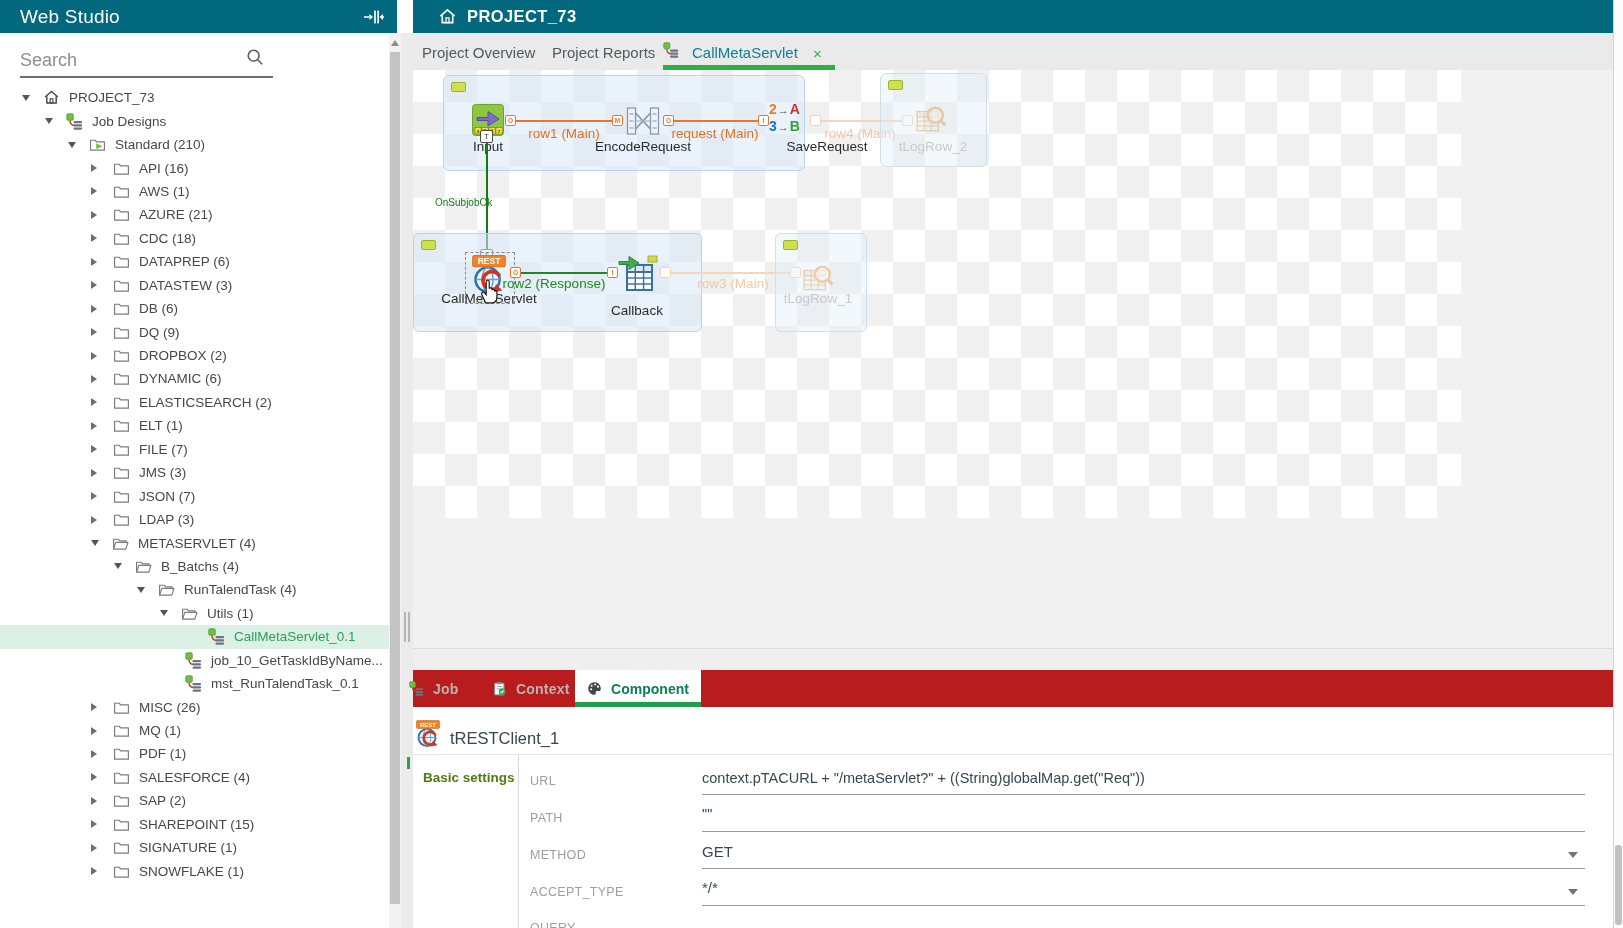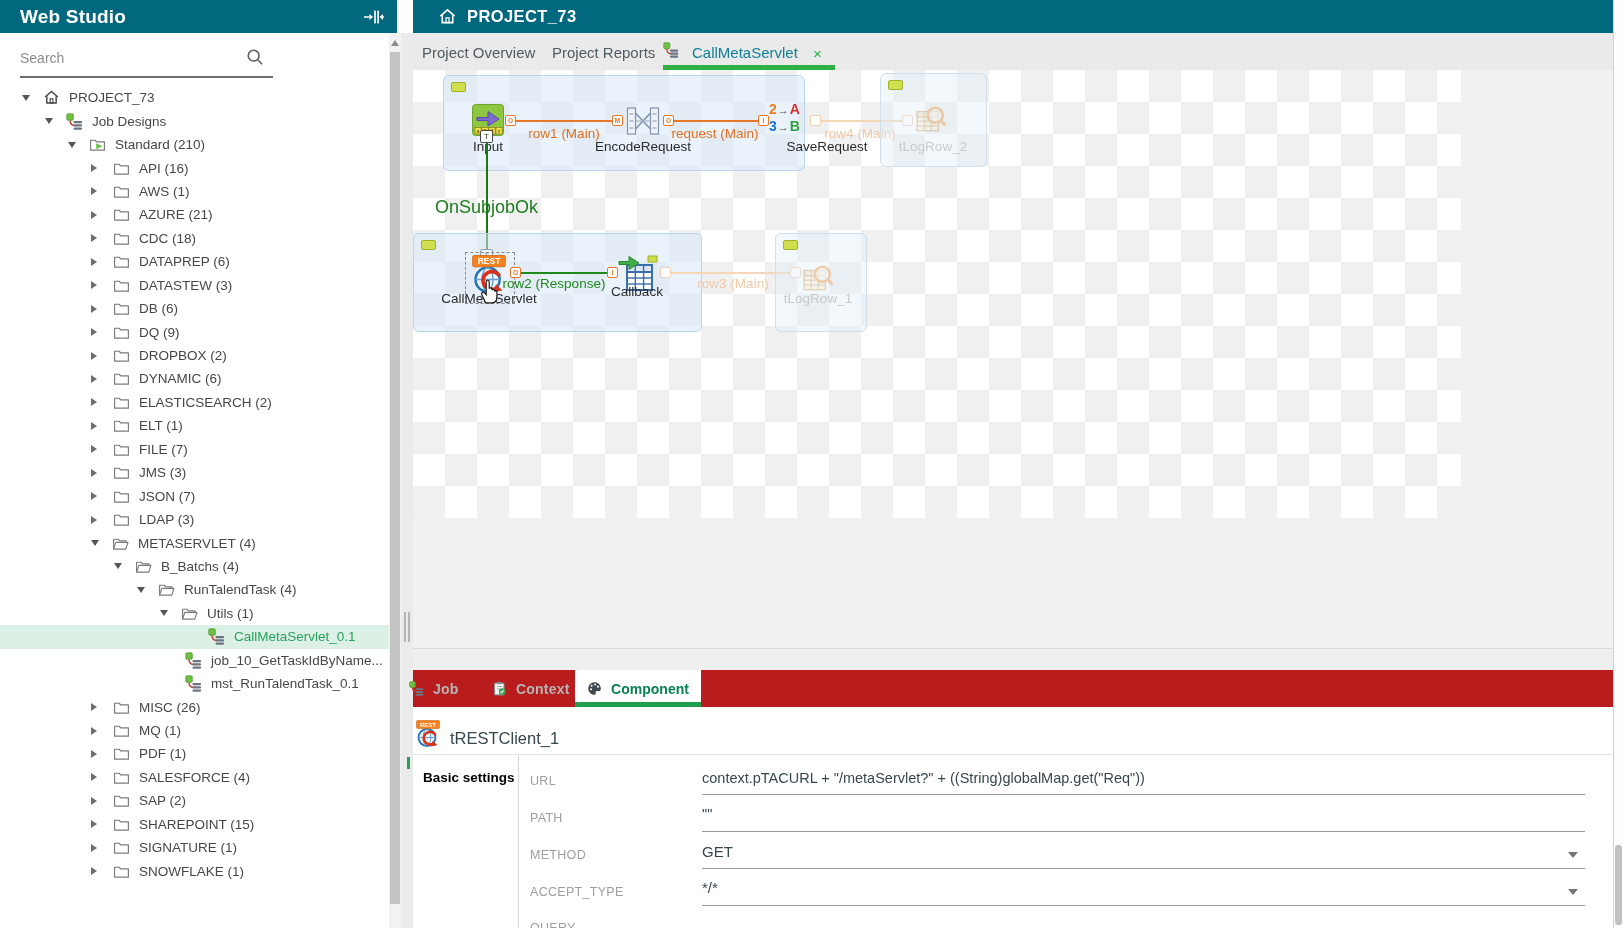--- a/index.html
+++ b/index.html
@@ -1,24 +1,24 @@
 <!DOCTYPE html>
 <html><head>
 <meta charset="utf-8">
 <style>
   html,body{margin:0;padding:0;width:1623px;height:928px;overflow:hidden;background:#fff;
     font-family:"Liberation Sans",sans-serif;-webkit-font-smoothing:antialiased;}
   .abs{position:absolute;}
   
   #sb-header{left:0;top:0;width:397px;height:33px;background:#02687e;color:#fff;display:flex;align-items:center;}
-  #sb-title{font-size:19px;font-weight:700;margin-left:20px;letter-spacing:.2px;}
+  #sb-title{font-size:19px;font-weight:400;margin-left:20px;letter-spacing:.2px;}
   #sb-collapse{position:absolute;right:12px;top:7px;cursor:pointer;}
   #search-row{left:0;top:40px;width:397px;height:40px;}
   #search-input{position:absolute;left:20px;top:8px;width:225px;border:none;outline:none;background:transparent;
-    font-size:14px;color:#333;font-family:"Liberation Sans",sans-serif;padding:2px 0;}
+    font-size:18px;color:#333;font-family:"Liberation Sans",sans-serif;padding:2px 0;}
   #search-input::placeholder{color:#8d8d8d;}
   #search-line{position:absolute;left:20px;top:36px;width:253px;height:2px;background:#6e6e6e;}
   #search-ic{position:absolute;left:246px;top:8px;}
   #tree{left:0;top:86px;width:389px;}
   .trow{display:flex;align-items:center;height:23.45px;font-size:13.5px;color:#474747;cursor:pointer;white-space:nowrap;}
   .trow.sel{background:#ddf0e5;color:#2aa05e;}
   .sp{display:inline-block;height:1px;flex:none;}
   .tri-down{width:0;height:0;border-left:4.5px solid transparent;border-right:4.5px solid transparent;
     border-top:6px solid #555;margin-right:13px;flex:none;}
   .tri-right{width:0;height:0;border-top:4.5px solid transparent;border-bottom:4.5px solid transparent;
@@ -53,41 +53,41 @@
   .port{position:absolute;width:11px;height:11px;background:#fff;border:1.5px solid #e8772a;border-radius:2px;
     font-size:6.5px;font-weight:bold;color:#e8772a;display:flex;align-items:center;justify-content:center;box-sizing:border-box;}
   .port.fadedp{border-color:#f2d2b2;color:#f2d2b2;}
   .tport{position:absolute;width:13px;height:13px;background:#fff;border:1px solid #4a4a4a;border-radius:2px;
     font-size:8px;color:#333;display:flex;align-items:center;justify-content:center;box-sizing:border-box;}
   .clabel{position:absolute;font-size:13.5px;color:#2b2b2b;white-space:nowrap;transform:translateX(-50%);}
   .clabel.orange{color:#e2701f;}
   .clabel.greent{color:#1e8a1e;}
   .clabel.fadedo{color:#f0c9a8;}
   .clabel.fadedg{color:#c9c9c9;}
-  #trig-label{position:absolute;font-size:18px;color:#1d7d1d;white-space:nowrap;}
+  #trig-label{position:absolute;font-size:10px;color:#1d7d1d;white-space:nowrap;}
   .cicon{position:absolute;cursor:pointer;}
   .fadedi{opacity:.45;}
   .save-icon{font-weight:bold;font-size:14px;line-height:16px;cursor:pointer;}
   .save-icon .ar{color:#444;font-size:11px;padding:0 1px;}
   .c-orange{color:#e87f1e}.c-red{color:#d32f2f}.c-blue{color:#1a6fd4}.c-green{color:#2e9e3e}
   .selbox{position:absolute;border:1px dashed #8a8a8a;}
   
   #gapstrip{left:413px;top:648px;width:1200px;height:22px;background:#efefef;border-top:1px solid #dadada;box-sizing:border-box;}
   #b-tabstrip{left:413px;top:670px;width:1200px;height:37px;background:#b91c1c;}
   .btab{position:absolute;top:0;height:37px;display:flex;align-items:center;font-size:14px;font-weight:700;
     color:#b5b5b5;cursor:pointer;letter-spacing:.2px;}
   .btab svg{margin-right:9px;}
   #btab-active{position:absolute;left:162px;top:0;width:126px;height:37px;background:#fff;display:flex;align-items:center;
     justify-content:center;font-size:14px;font-weight:700;color:#0a8152;cursor:pointer;}
   #btab-underline{position:absolute;left:162px;top:32px;width:126px;height:5px;background:#1f9e4d;}
   #panel{left:413px;top:707px;width:1200px;height:221px;background:#fff;}
   #comp-title{position:absolute;left:37px;top:22px;font-size:16.5px;color:#37474f;}
   #panel-rule{position:absolute;left:0;top:47px;width:1200px;height:1px;background:#e4e4e4;}
   #nav-tick{position:absolute;left:-6px;top:50px;width:3px;height:12px;background:#2e9e4f;}
-  #nav-basic{position:absolute;left:10px;top:63px;font-size:13.5px;font-weight:600;color:#000000;cursor:pointer;}
+  #nav-basic{position:absolute;left:10px;top:63px;font-size:13.5px;font-weight:600;color:#4d7c0f;cursor:pointer;}
   #nav-divider{position:absolute;left:105px;top:48px;width:1px;height:173px;background:#d9d9d9;}
   .flabel{position:absolute;left:117px;font-size:12.5px;color:#9e9e9e;letter-spacing:.3px;}
   .fvalue{position:absolute;left:289px;font-size:14.5px;color:#37474f;white-space:nowrap;cursor:text;}
   .fline{position:absolute;left:289px;width:883px;height:1px;background:#9b9b9b;}
   .caret{position:absolute;width:0;height:0;border-left:5px solid transparent;border-right:5px solid transparent;
     border-top:6px solid #757575;cursor:pointer;}
   
   #r-lane{left:1613px;top:0;width:10px;height:928px;background:#fcfcfc;border-left:1px solid #d2d2d2;box-sizing:border-box;}
   #r-thumb{position:absolute;left:1px;top:845px;width:7px;height:80px;background:#c1c1c1;border-radius:3px;}
 </style>
@@ -654,21 +654,21 @@
   <div class="clabel" style="left:76px;top:221px;">CallMetaServlet</div>
 
   <div class="port" style="left:97px;top:197px;">O</div>
   <div class="wire green" style="left:108px;top:202px;width:86px;"></div>
   <div class="clabel greent" style="left:141px;top:206px;">row2 (Response)</div>
   <div class="port" style="left:194px;top:197px;">I</div>
 
   <svg class="cicon" style="left:205px;top:184px" width="40" height="40" viewBox="0 0 40 40">
       <use href="#ic-callback"></use>
     </svg>
-  <div class="clabel" style="left:224px;top:214px;">Callback</div>
+  <div class="clabel" style="left:224px;top:233px;">Callback</div>
 
   <div class="port fadedp" style="left:247px;top:197px;"></div>
   <div class="wire fadedw" style="left:258px;top:202px;width:119px;"></div>
   <div class="clabel fadedo" style="left:312px;top:206px;margin-left:8px;">row3 (Main)</div>
   <div class="port fadedp" style="left:377px;top:197px;"></div>
 
   <div class="subjob faded" style="left:362px;top:163px;width:90px;height:97px;"></div>
   <div class="chip" style="left:370px;top:170px;"></div>
   <svg class="cicon fadedi" style="left:389px;top:192px" width="32" height="32" viewBox="0 0 30 30">
       <use href="#ic-maglog"></use>

